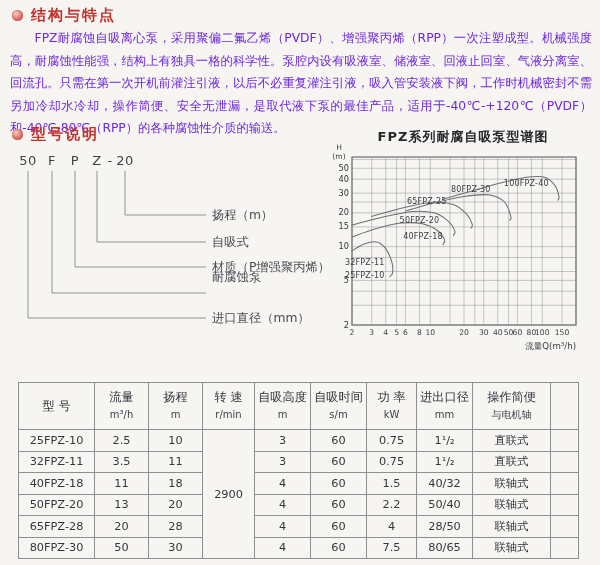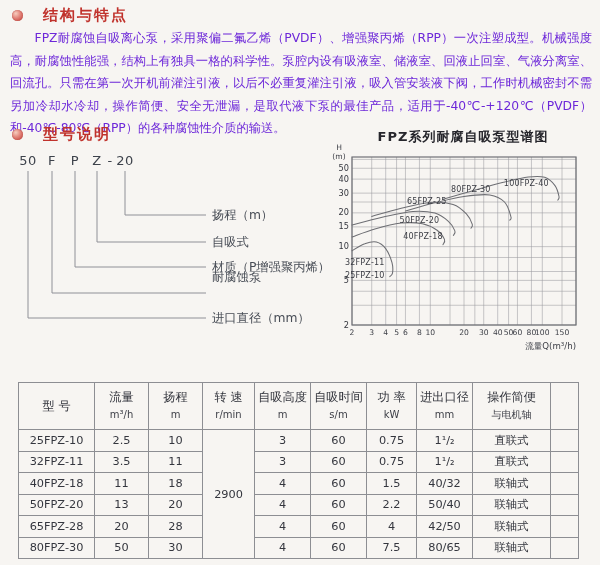--- a/index.html
+++ b/index.html
@@ -5,21 +5,21 @@
   html,body{margin:0;padding:0;}
   body{
     width:600px;height:565px;
     background:#f7f5f2;
     font-family:"DejaVu Sans","Liberation Sans",sans-serif;
     color:#50555f;
     position:relative;
     overflow:hidden;
   }
   .page{position:absolute;left:0;top:0;width:600px;height:565px;}
-  .section-header{position:absolute;left:12px;display:flex;align-items:center;gap:20px;}
+  .section-header{position:absolute;left:12px;display:flex;align-items:center;gap:8px;}
   .bullet{
     width:11px;height:11px;border-radius:50%;
     background:radial-gradient(circle at 35% 32%, #f6cdbf 0%, #e2837a 45%, #bf3a33 100%);
     box-shadow:inset 0 0 1px #a22c26;
     flex:0 0 auto;
   }
   .section-title{
     font-size:15px;font-weight:bold;color:#c0322c;letter-spacing:2px;line-height:1;
   }
   .features-paragraph{
@@ -288,21 +288,21 @@
           <td>联轴式</td>
           <td></td>
         </tr>
         <tr>
           <td>65FPZ-28</td>
           <td>20</td>
           <td>28</td>
           <td>4</td>
           <td>60</td>
           <td>4</td>
-          <td>42/50</td>
+          <td>28/50</td>
           <td>联轴式</td>
           <td></td>
         </tr>
         <tr>
           <td>80FPZ-30</td>
           <td>50</td>
           <td>30</td>
           <td>4</td>
           <td>60</td>
           <td>7.5</td>

